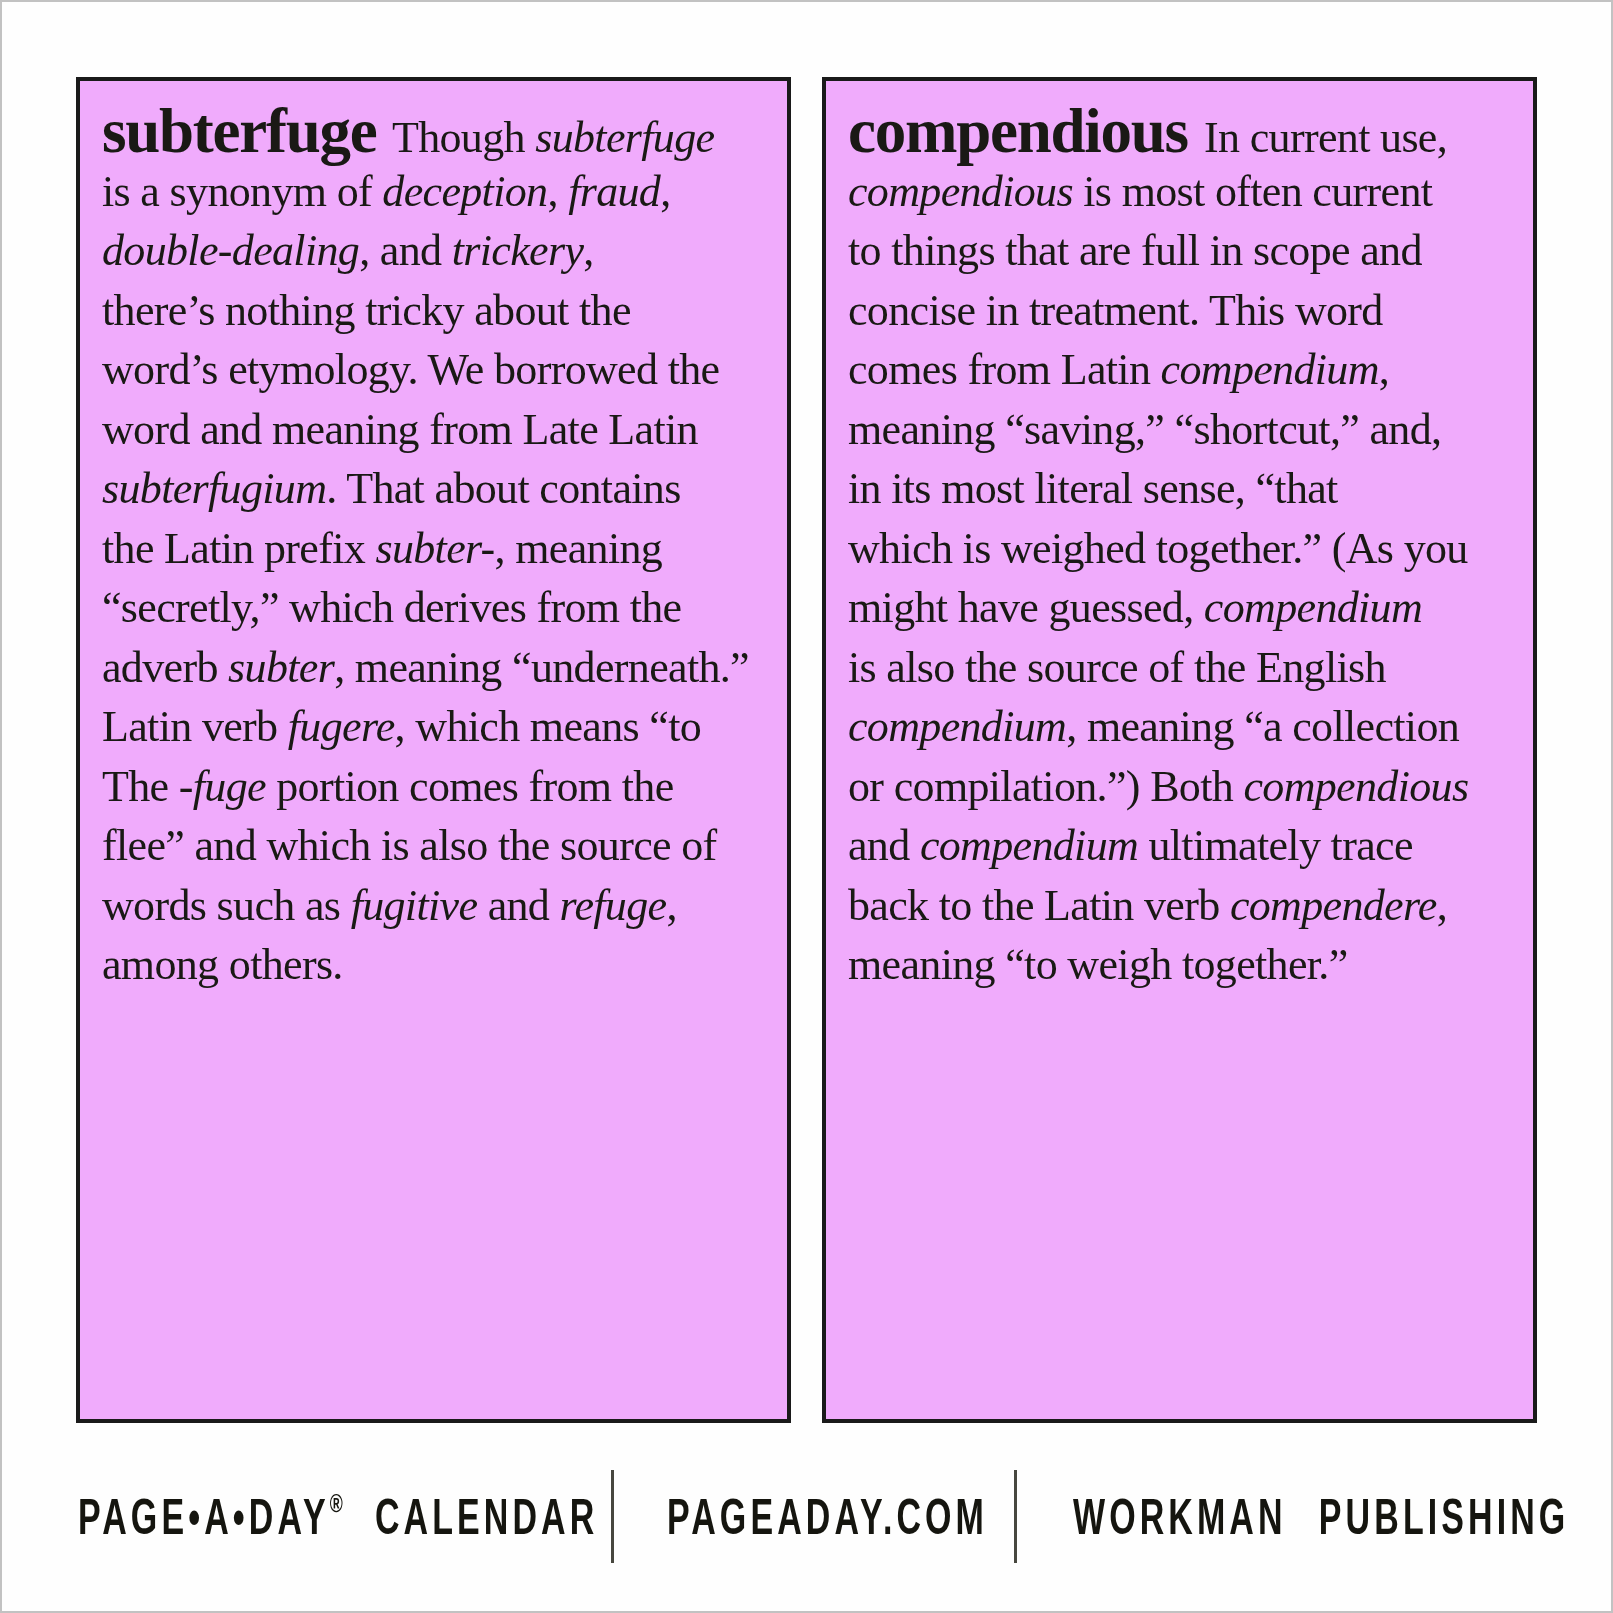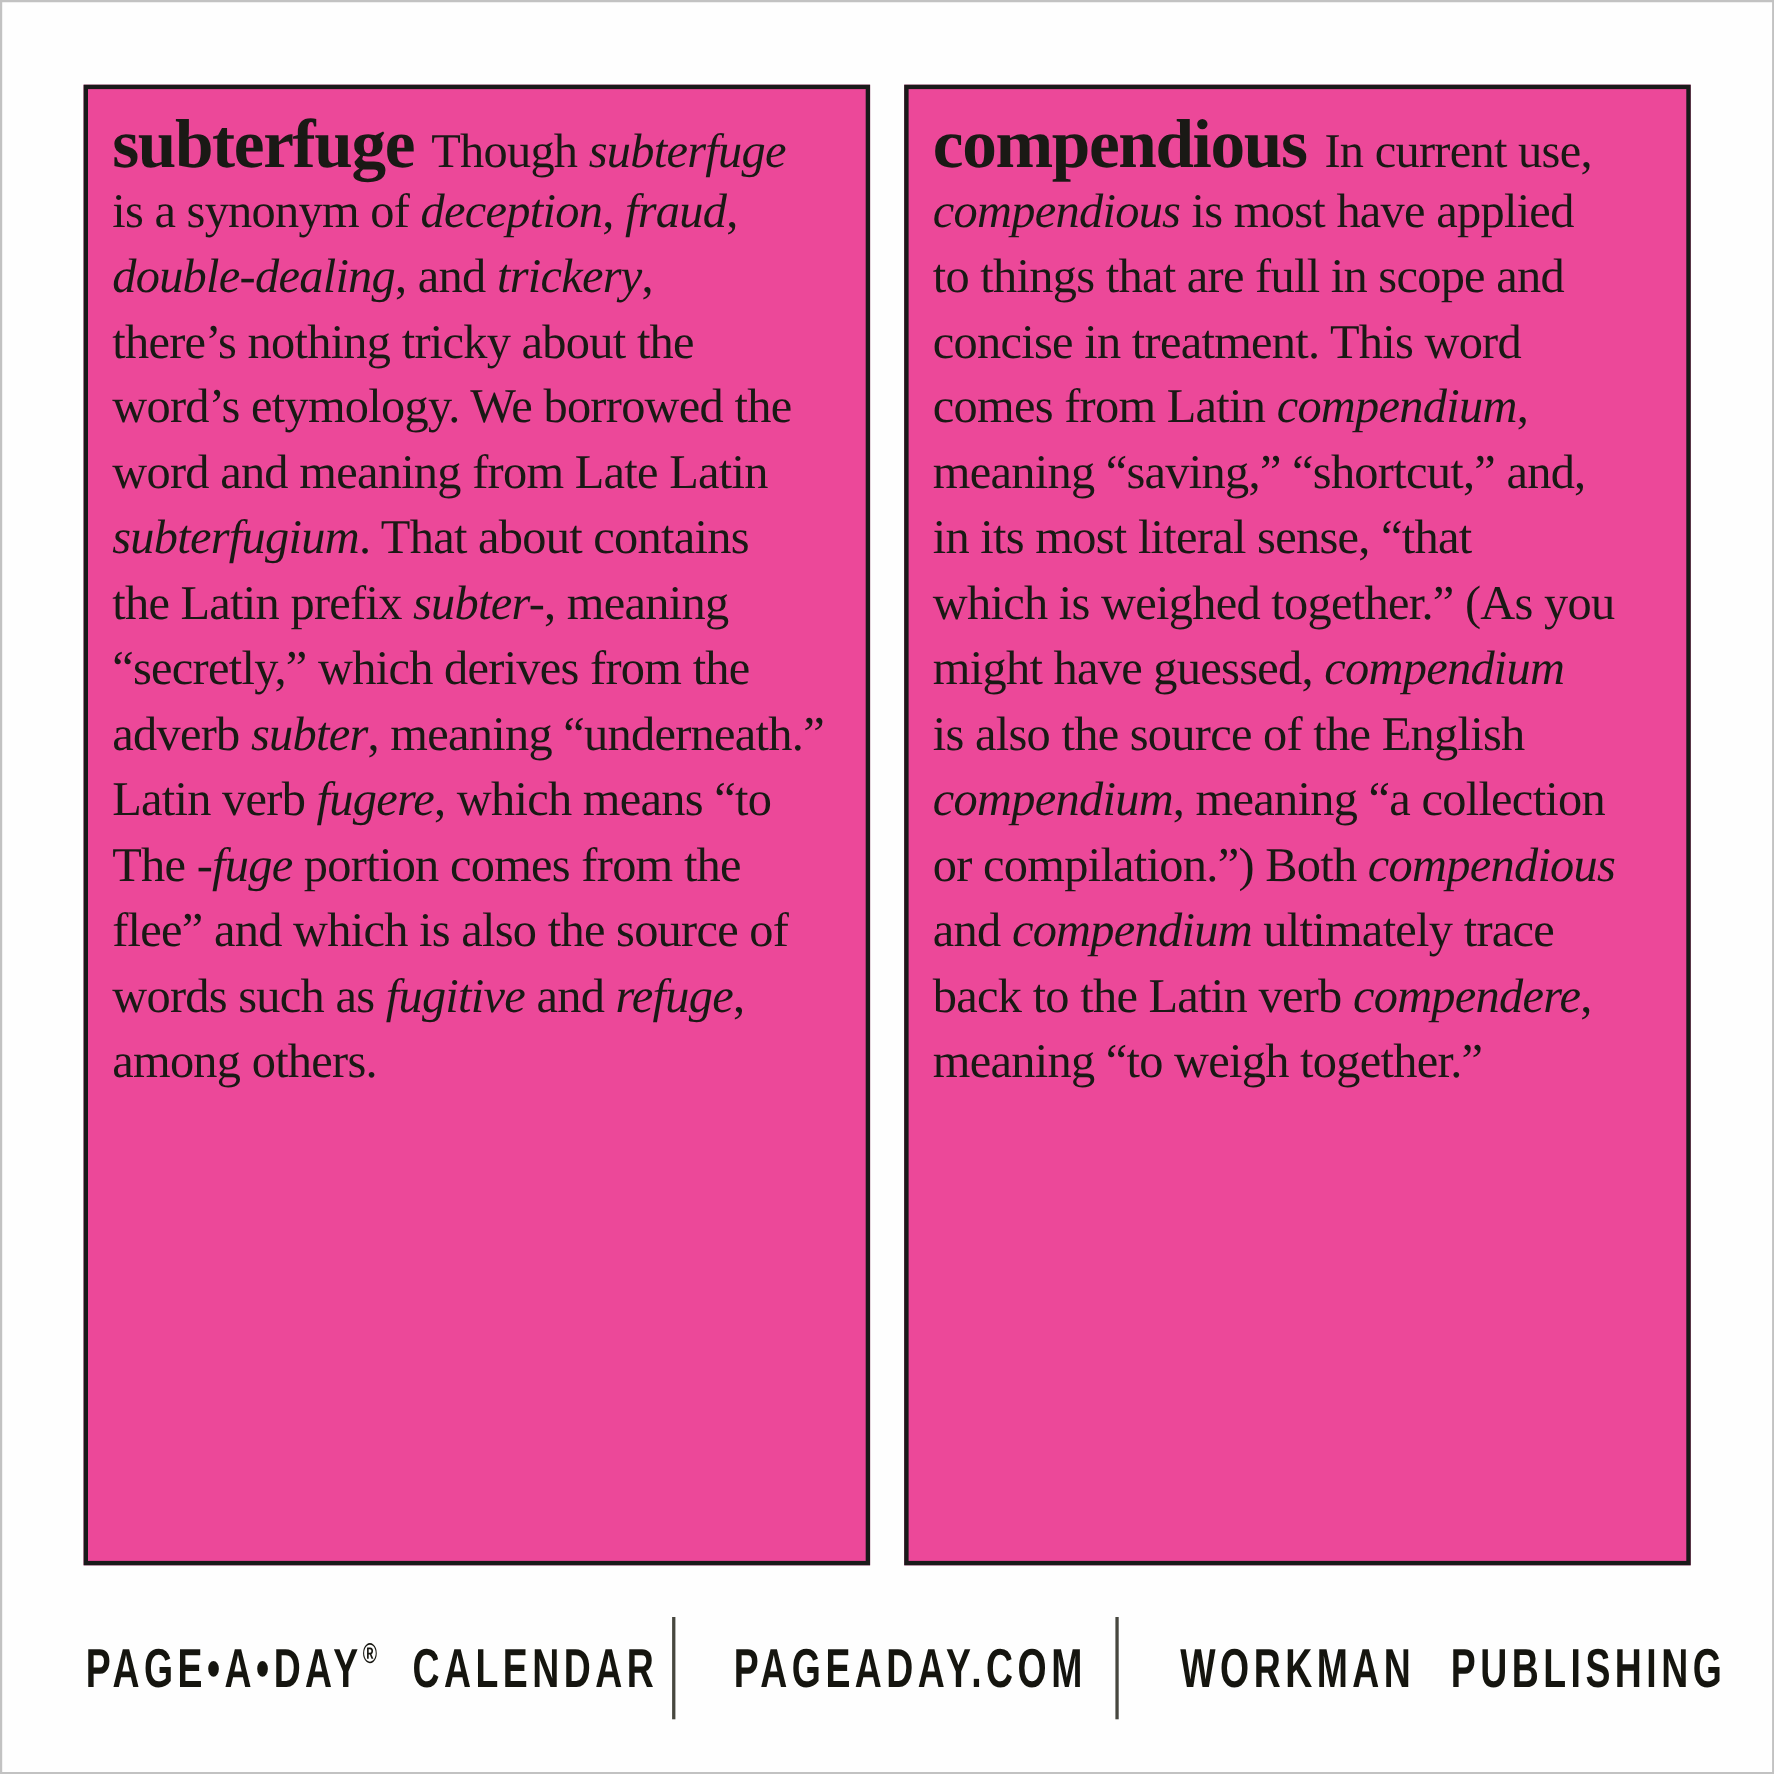--- a/index.html
+++ b/index.html
@@ -17,21 +17,21 @@
     font-family: "Liberation Serif", serif;
     color: #1a1915;
   }
   .panel {
     position: absolute;
     top: 77px;
     height: 1346px;
     width: 715px;
     border: 4px solid #1a1a1a;
     box-sizing: border-box;
-    background: #ec4899;
+    background: #f0abfc;
   }
   .panel-left  { left: 76px; }
   .panel-right { left: 822px; }
   .entry {
     padding: 21px 10px 0 22px;
   }
   .text-line {
     height: 59.5px;
     line-height: 59.5px;
     white-space: nowrap;
@@ -105,21 +105,21 @@
         <div class="text-line"><span class="seg-n">The </span><span class="seg-i">-fuge</span><span class="seg-n"> portion comes from the</span></div>
         <div class="text-line"><span class="seg-n">flee” and which is also the source of</span></div>
         <div class="text-line"><span class="seg-n">words such as </span><span class="seg-i">fugitive</span><span class="seg-n"> and </span><span class="seg-i">refuge</span><span class="seg-n">,</span></div>
         <div class="text-line"><span class="seg-n">among others.</span></div>
       </div>
   </div>
 
   <div class="panel panel-right">
     <div class="entry">
         <div class="text-line"><span class="seg-h">compendious</span><span class="seg-n"> In current use,</span></div>
-        <div class="text-line"><span class="seg-i">compendious</span><span class="seg-n"> is most have applied</span></div>
+        <div class="text-line"><span class="seg-i">compendious</span><span class="seg-n"> is most often current</span></div>
         <div class="text-line"><span class="seg-n">to things that are full in scope and</span></div>
         <div class="text-line"><span class="seg-n">concise in treatment. This word</span></div>
         <div class="text-line"><span class="seg-n">comes from Latin </span><span class="seg-i">compendium</span><span class="seg-n">,</span></div>
         <div class="text-line"><span class="seg-n">meaning “saving,” “shortcut,” and,</span></div>
         <div class="text-line"><span class="seg-n">in its most literal sense, “that</span></div>
         <div class="text-line"><span class="seg-n">which is weighed together.” (As you</span></div>
         <div class="text-line"><span class="seg-n">might have guessed, </span><span class="seg-i">compendium</span></div>
         <div class="text-line"><span class="seg-n">is also the source of the English</span></div>
         <div class="text-line"><span class="seg-i">compendium</span><span class="seg-n">, meaning “a collection</span></div>
         <div class="text-line"><span class="seg-n">or compilation.”) Both </span><span class="seg-i">compendious</span></div>

